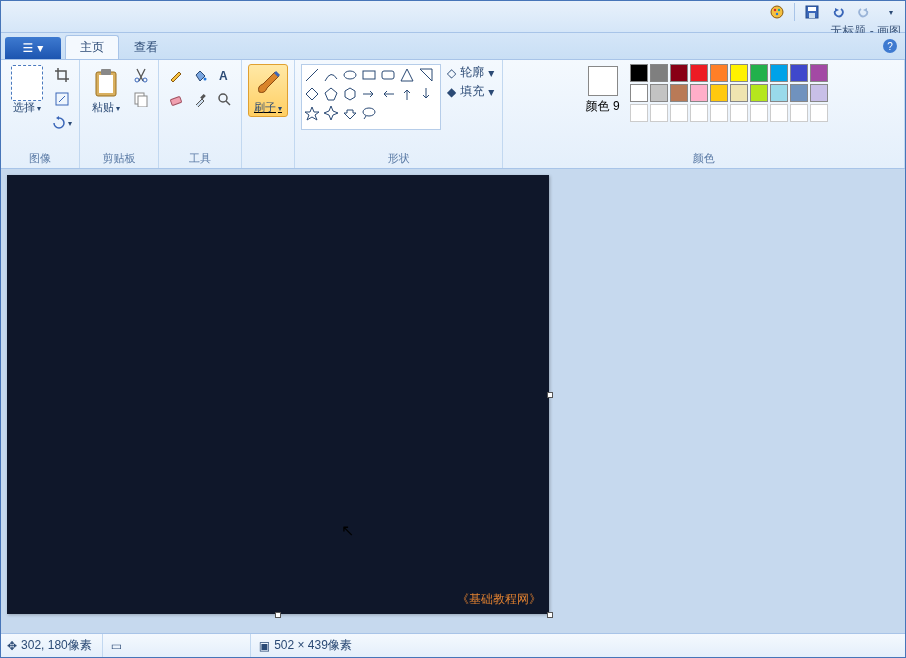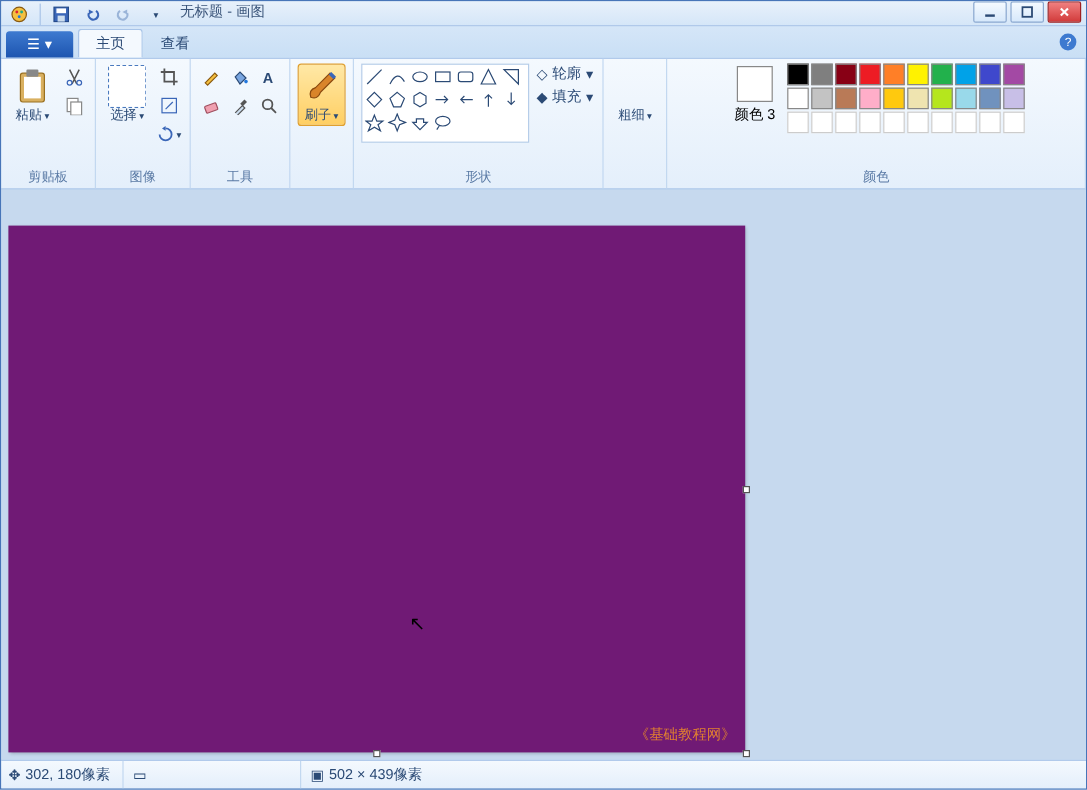--- a/index.html
+++ b/index.html
@@ -1,19 +1,19 @@
 <!DOCTYPE html>
 <html><head>
 <meta charset="utf-8">
 <style>
 * { margin: 0; padding: 0; box-sizing: border-box; font-family: "Microsoft YaHei", Tahoma, sans-serif; font-size: 12px; }
 body { width: 906px; height: 658px; border: 1px solid #4775b8; background: #cde0f4; display: flex; flex-direction: column; overflow: hidden; }
 
 
-.titlebar { height: 21px; background: linear-gradient(#e8f1fb, #d5e6f8); display: flex; align-items: flex-start; padding: 0 4px; border-bottom: 1px solid #a8c4e8; }
+.titlebar { height: 32px; background: linear-gradient(#e8f1fb, #d5e6f8); display: flex; align-items: flex-end; padding: 0 4px; border-bottom: 1px solid #a8c4e8; flex-direction: column; }
 .qat { display: flex; align-items: center; gap: 4px; }
 .qat-btn { width: 22px; height: 22px; display: flex; align-items: center; justify-content: center; border-radius: 2px; }
 .qat-sep { width: 1px; height: 18px; background: #a8c4e8; margin: 0 2px; }
 .title-text { margin-left: 10px; color: #3b557a; }
 .win-controls { margin-left: auto; display: flex; gap: 3px; }
 .win-btn { width: 28px; height: 18px; border: 1px solid #8aa8d0; border-radius: 2px; background: linear-gradient(#f5faff,#d6e8fb); display: flex; align-items: center; justify-content: center; }
 .win-close { background: linear-gradient(#f08080,#d23b3b); border-color: #a02020; color: #fff; }
 
 
 .tabrow { height: 26px; display: flex; align-items: flex-end; padding-left: 4px; background: linear-gradient(#d5e6f8,#c9dff5); position: relative; }
@@ -21,21 +21,21 @@
 .tab { height: 24px; padding: 0 14px; display: flex; align-items: center; color: #2b4a75; border: 1px solid transparent; border-bottom: none; }
 .tab.active { background: #f4f9fe; border-color: #a8c4e8; border-radius: 3px 3px 0 0; }
 .help-icon { position: absolute; right: 8px; top: 6px; width:14px; height:14px; border-radius:50%; background:#3e7ad0; color:#fff; display:flex; align-items:center; justify-content:center; font-size:10px;}
 
 
 .ribbon { height: 110px; background: linear-gradient(#f4f9fe,#e4effb); border-top: 1px solid #a8c4e8; border-bottom: 1px solid #a8c4e8; display: flex; }
 .group { display: flex; flex-direction: column; align-items: center; padding: 4px 6px 2px 6px; border-right: 1px solid #c2d8f0; }
 .group-body { flex: 1; display: flex; align-items: flex-start; gap: 4px; }
 .group-label { font-size: 11px; color: #5a7aa5; padding-top: 2px; }
 .big-btn { width: 40px; display: flex; flex-direction: column; align-items: center; gap: 2px; padding: 2px; border: 1px solid transparent; }
-.big-btn.sel { background: linear-gradient(#ffe8a6,#ffcf63); border: 1px solid #e0a030; border-radius: 3px; }
+.big-btn.sel { background: linear-gradient(#ffe8a6,#ffcf63); border: 1px solid #e0a030; border-radius: 3px; text-decoration: underline; }
 .big-btn .ico { width: 32px; height: 32px; display:flex; align-items:center; justify-content:center; }
 .big-btn .lbl { font-size: 11px; color: #2b4a75; line-height: 1.1; text-align:center; }
 .drop-arrow::after { content:"▾"; font-size:8px; color:#2b4a75; margin-left:2px;}
 .small-grid { display: grid; grid-template-columns: repeat(3, 22px); grid-auto-rows: 22px; gap: 2px; }
 .small-btn { width:22px; height:22px; display:flex; align-items:center; justify-content:center; border:1px solid transparent; }
 .select-rect { width:48px; height:36px; border:1px dashed #4a7abf; background:#fff; border-radius:2px; }
 .shapes-panel { width: 140px; height: 66px; border:1px solid #b6cde9; background:#fff; display:grid; grid-template-columns:repeat(7,18px); grid-auto-rows:18px; gap:1px; padding:2px; }
 .shape-cell { border:1px solid #5a7aa5; }
 .mini-stack { display:flex; flex-direction:column; gap:2px; font-size:11px; color:#2b4a75;}
 .mini-stack div { display:flex; align-items:center; gap:4px; padding:0 2px;}
@@ -47,21 +47,21 @@
 .color-box .sw { width:30px; height:30px; border:1px solid #888;}
 .color-box.sel { background:linear-gradient(#ffe8a6,#ffcf63); border:1px solid #e0a030; border-radius:3px;}
 .palette { display:grid; grid-template-columns:repeat(10,18px); grid-auto-rows:18px; gap:2px; }
 .pal-sw { width:18px; height:18px; border:1px solid #888; }
 .pal-sw.empty { background:#fff; border:1px solid #ccc;}
 .edit-colors { width:40px; display:flex; flex-direction:column; align-items:center; gap:2px;}
 .edit-colors .grad { width:28px; height:28px; background:linear-gradient(90deg,red,orange,yellow,green,cyan,blue,magenta);}
 
 
 .workspace { flex:1; background:#c6d9ee; position:relative; overflow:hidden;}
-.canvas { position:absolute; left:6px; top:6px; width:614px; height:439px; background:#701a75; box-shadow:1px 1px 3px rgba(0,0,0,.25);margin-top:24px;}
+.canvas { position:absolute; left:6px; top:6px; width:542px; height:439px; background:#0f172a; box-shadow:1px 1px 3px rgba(0,0,0,.25);}
 .handle { position:absolute; width:6px; height:6px; background:#fff; border:1px solid #555;}
 .handle.r { right:-4px; top:50%; transform:translateY(-50%);}
 .handle.b { bottom:-4px; left:50%; transform:translateX(-50%);}
 .handle.br{ right:-4px; bottom:-4px;}
 .watermark { position:absolute; right:8px; bottom:6px; color:#e08030; font-size:12px;}
 .cursor { position:absolute; left:340px; top:352px; font-size:16px; color:#000;}
 
 
 .statusbar { height:24px; background:linear-gradient(#f4f9fe,#e4effb); border-top:1px solid #a8c4e8; display:flex; align-items:center; padding:0 6px; color:#2b4a75; gap:8px;}
 .status-seg{display:flex; align-items:center; gap:4px; border-right:1px solid #c2d8f0; padding-right:10px; height:100%;}
@@ -137,20 +137,51 @@
   <div class="tab">查看</div>
   <div class="help-icon">?</div>
 </div>
 
 <div class="ribbon">
 
   <div class="group">
     <div class="group-body">
       <div class="big-btn">
         <div class="ico">
+            <div class="select-rect"></div>
+          </div>
+        <div class="lbl drop-arrow">选择</div>
+      </div>
+      <div style="display:flex;flex-direction:column;gap:2px">
+        <div class="small-btn">
+            <svg width="16" height="16">
+              <path d="M4 1 V12 H15 M1 4 H12 V15" stroke="#555" stroke-width="1.5" fill="none"></path>
+            </svg>
+          </div>
+        <div class="small-btn">
+            <svg width="16" height="16">
+              <rect x="2" y="2" width="12" height="12" fill="none" stroke="#3a66b8"></rect>
+              <path d="M5 11 L11 5" stroke="#3a66b8"></path>
+            </svg>
+          </div>
+        <div class="small-btn drop-arrow">
+            <svg width="14" height="14">
+              <path d="M7 2 A5 5 0 1 1 2 7" fill="none" stroke="#3a66b8" stroke-width="1.5"></path>
+              <path d="M7 0 L7 4 L4 2 Z" fill="#3a66b8"></path>
+            </svg>
+          </div>
+      </div>
+    </div>
+    <div class="group-label">图像</div>
+  </div>
+
+  <div class="group">
+    <div class="group-body">
+      <div class="big-btn">
+        <div class="ico">
             <svg width="26" height="30">
               <rect x="3" y="4" width="20" height="24" rx="2" fill="#d9b060" stroke="#9a7020"></rect>
               <rect x="6" y="7" width="14" height="18" fill="#fff"></rect>
               <rect x="8" y="1" width="10" height="6" rx="1" fill="#888"></rect>
             </svg>
           </div>
         <div class="lbl drop-arrow">粘贴</div>
       </div>
       <div style="display:flex;flex-direction:column;gap:2px">
         <div class="small-btn">
@@ -162,51 +193,20 @@
           </div>
         <div class="small-btn">
             <svg width="16" height="16">
               <rect x="2" y="2" width="9" height="11" fill="#fff" stroke="#888"></rect>
               <rect x="5" y="5" width="9" height="11" fill="#fff" stroke="#888"></rect>
             </svg>
           </div>
       </div>
     </div>
     <div class="group-label">剪贴板</div>
-  </div>
-
-  <div class="group">
-    <div class="group-body">
-      <div class="big-btn">
-        <div class="ico">
-            <div class="select-rect"></div>
-          </div>
-        <div class="lbl drop-arrow">选择</div>
-      </div>
-      <div style="display:flex;flex-direction:column;gap:2px">
-        <div class="small-btn">
-            <svg width="16" height="16">
-              <path d="M4 1 V12 H15 M1 4 H12 V15" stroke="#555" stroke-width="1.5" fill="none"></path>
-            </svg>
-          </div>
-        <div class="small-btn">
-            <svg width="16" height="16">
-              <rect x="2" y="2" width="12" height="12" fill="none" stroke="#3a66b8"></rect>
-              <path d="M5 11 L11 5" stroke="#3a66b8"></path>
-            </svg>
-          </div>
-        <div class="small-btn drop-arrow">
-            <svg width="14" height="14">
-              <path d="M7 2 A5 5 0 1 1 2 7" fill="none" stroke="#3a66b8" stroke-width="1.5"></path>
-              <path d="M7 0 L7 4 L4 2 Z" fill="#3a66b8"></path>
-            </svg>
-          </div>
-      </div>
-    </div>
-    <div class="group-label">图像</div>
   </div>
 
   <div class="group">
     <div class="group-body">
       <div class="small-grid">
         <div class="small-btn">
             <svg width="16" height="16">
               <path d="M3 13 L11 5 L13 7 L5 15 Z" fill="#f5c040" stroke="#8a5a10"></path>
             </svg>
           </div>
@@ -326,39 +326,26 @@
         <div>
             <span>◆</span>
             <span>填充</span>
             <span>▾</span>
           </div>
       </div>
     </div>
     <div class="group-label">形状</div>
   </div>
 
-  <div class="group">
-    <div class="group-body">
-      <div class="big-btn">
-        <div class="ico stroke-btn">
-            <span></span>
-            <span></span>
-            <span></span>
-          </div>
-        <div class="lbl drop-arrow">粗细</div>
-      </div>
-    </div>
-    <div class="group-label">&nbsp;</div>
-  </div>
 
   <div class="group" style="flex:1">
     <div class="group-body">
       <div class="color-box">
         <div class="sw" style="background:#fff"></div>
-        <div class="lbl">颜色 3</div>
+        <div class="lbl">颜色 9</div>
       </div>
       <div style="display:flex;flex-direction:column;gap:2px">
         <div class="palette" id="pal1">
             <div class="pal-sw" style="background: rgb(0, 0, 0);"></div>
             <div class="pal-sw" style="background: rgb(127, 127, 127);"></div>
             <div class="pal-sw" style="background: rgb(136, 0, 21);"></div>
             <div class="pal-sw" style="background: rgb(237, 28, 36);"></div>
             <div class="pal-sw" style="background: rgb(255, 127, 39);"></div>
             <div class="pal-sw" style="background: rgb(255, 242, 0);"></div>
             <div class="pal-sw" style="background: rgb(34, 177, 76);"></div>

